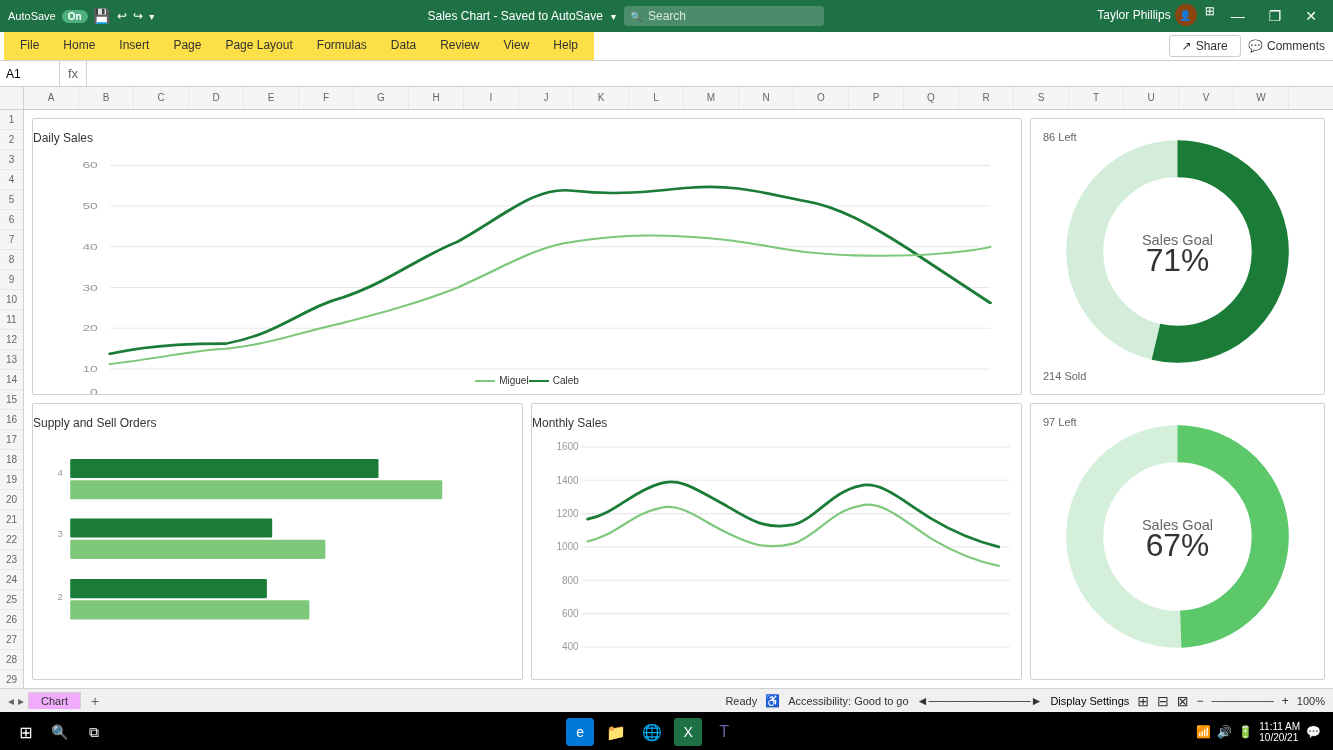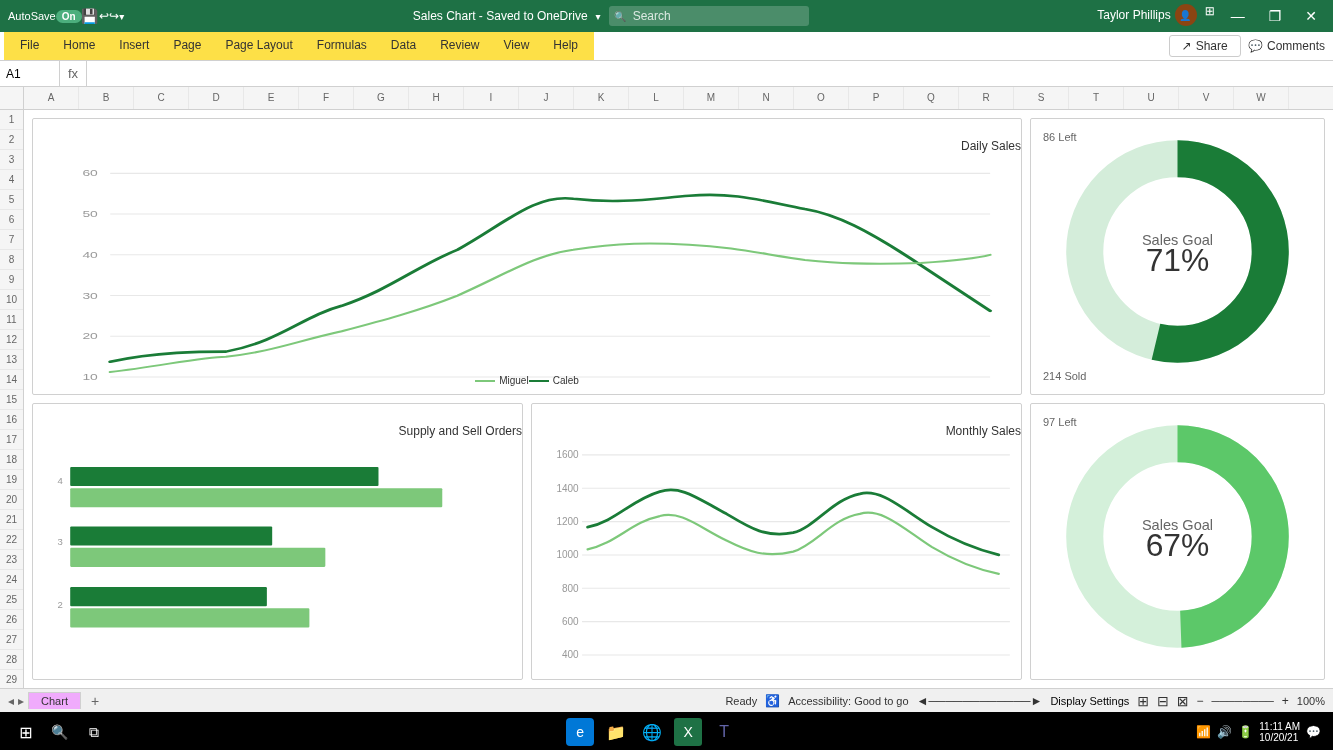--- a/index.html
+++ b/index.html
@@ -9,21 +9,21 @@
     #titlebar {
       height: 32px;
       background: #1e7145;
       display: flex;
       align-items: center;
       justify-content: space-between;
       padding: 0 8px;
       color: white;
       font-size: 12px;
     }
-    #titlebar-left { display: flex; align-items: center; gap: 0; }
+    #titlebar-left { display: flex; align-items: center; gap: 6px; }
     #titlebar-center { display: flex; align-items: center; gap: 8px; flex: 1; justify-content: center; }
     #titlebar-right { display: flex; align-items: flex-start; gap: 8px; }
     .autosave-label { font-size: 11px; }
     .autosave-toggle { background: #4caf7d; border-radius: 8px; padding: 1px 6px; font-size: 10px; font-weight: bold; }
     .title-text { font-size: 12px; }
     .search-box {
       background: rgba(255,255,255,0.2);
       border: none;
       border-radius: 3px;
       padding: 3px 28px 3px 24px;
@@ -155,24 +155,24 @@
 
     .chart-box {
       background: white;
       border: 1px solid #d0d0d0;
       border-radius: 2px;
       position: relative;
       overflow: hidden;
     }
 
     .chart-title {
-      text-align: right;
-      font-size: 12px;
-      color: #333;
-      margin-top: 20px;
+      text-align: left;
+      font-size: 12px;
+      color: #333;
+      margin-top: 12px;
       font-weight: normal;
     }
 
     
     #daily-sales { grid-column: 1 / 3; grid-row: 1; }
     #supply-sell { grid-column: 1; grid-row: 2; }
     #monthly-sales { grid-column: 2; grid-row: 2; }
     #donut1 { grid-column: 3; grid-row: 1; }
     #donut2 { grid-column: 3; grid-row: 2; }
 
@@ -260,21 +260,21 @@
 <div id="titlebar">
   <div id="titlebar-left">
     <span class="autosave-label">AutoSave</span>
     <span class="autosave-toggle">On</span>
     <span style="font-size:14px;">💾</span>
     <span style="font-size:12px;">↩</span>
     <span style="font-size:12px;">↪</span>
     <span style="font-size:10px;">▾</span>
   </div>
   <div id="titlebar-center">
-    <span class="title-text">Sales Chart - Saved to OneDrive</span>
+    <span class="title-text">Sales Chart - Saved to AutoSave</span>
     <span style="font-size:10px;">▾</span>
     <div class="search-wrap">
       <span class="s-icon">🔍</span>
       <input class="search-box" type="text" placeholder="Search" style="">
     </div>
   </div>
   <div id="titlebar-right">
     <div class="user-area">
       <span>Taylor Phillips</span>
       <div class="user-avatar">👤</div>

